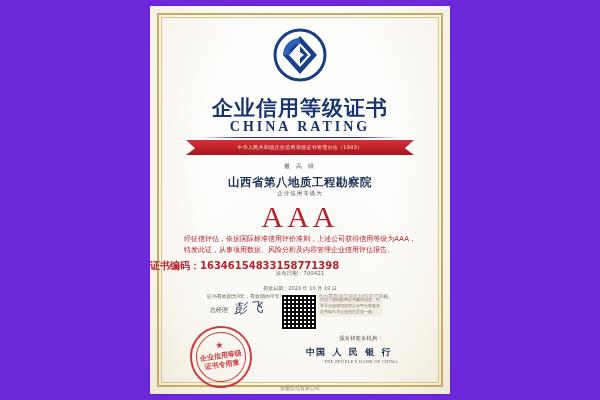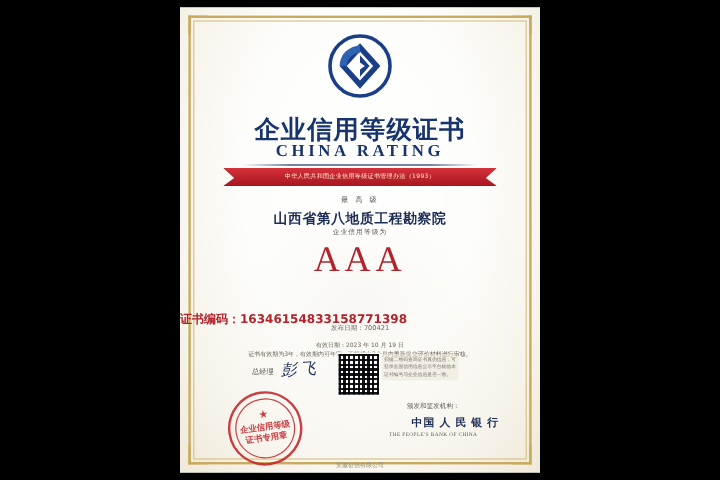--- a/index.html
+++ b/index.html
@@ -8,21 +8,21 @@
     width: 600px;
     height: 400px;
     background: #ffffff;
     font-family: "Liberation Sans", sans-serif;
     overflow: hidden;
   }
   #stage {
     position: relative;
     width: 600px;
     height: 400px;
-    background: #000000;
+    background: #6d28d9;
   }
   
   .cert {
     position: absolute;
     left: 150px;
     top: 6px;
     width: 300px;
     height: 388px;
     background:
       radial-gradient(ellipse at 50% 38%, #ffffff 0%, #fdfdfb 45%, #f6f3ea 78%, #efe9d8 100%);
@@ -270,22 +270,22 @@
     text-align: center;
     font-family: "DejaVu Sans", sans-serif;
     font-size: 5.5px;
     color: #5d5a52;
   }
   .issuer-cn {
     position: absolute;
     right: 34px;
     top: 340px;
     width: 110px;
-    text-align: right;
-    font-family: Liberation Serif, serif;
+    text-align: left;
+    font-family: Liberation Mono, monospace;
     font-size: 9px;
     font-weight: bold;
     color: #1c2d55;
     letter-spacing: 1px;
   }
   .issuer-en {
     position: absolute;
     right: 34px;
     top: 353px;
     width: 110px;
@@ -347,20 +347,21 @@
     <div class="title-rule"></div>
     <div class="ribbon">中华人民共和国企业信用等级证书管理办法（1993）</div>
 
     <div class="label-sm" style="top:156px;font-size:6px;letter-spacing:2px;">最 高 级</div>
 
     <div class="company">山西省第八地质工程勘察院</div>
     <div class="label-sm" style="top:184px;font-size:5.5px;letter-spacing:1px;">企业信用等级为</div>
 
     <div class="grade">AAA</div>
 
+    <div class="para">经征信评估，依据国际标准信用评价准则，上述公司获得信用等级为AAA，特发此证，从事项用数据、风险分析及内容管理企业信用评估报告。</div>
 
     <div class="certno">
       <span>证书编码：</span><span>16346154833158771398</span>
     </div>
 
     <div class="issuedate">
       <span>发布日期：</span><span>700421</span>
     </div>
 
     <div class="validity">

